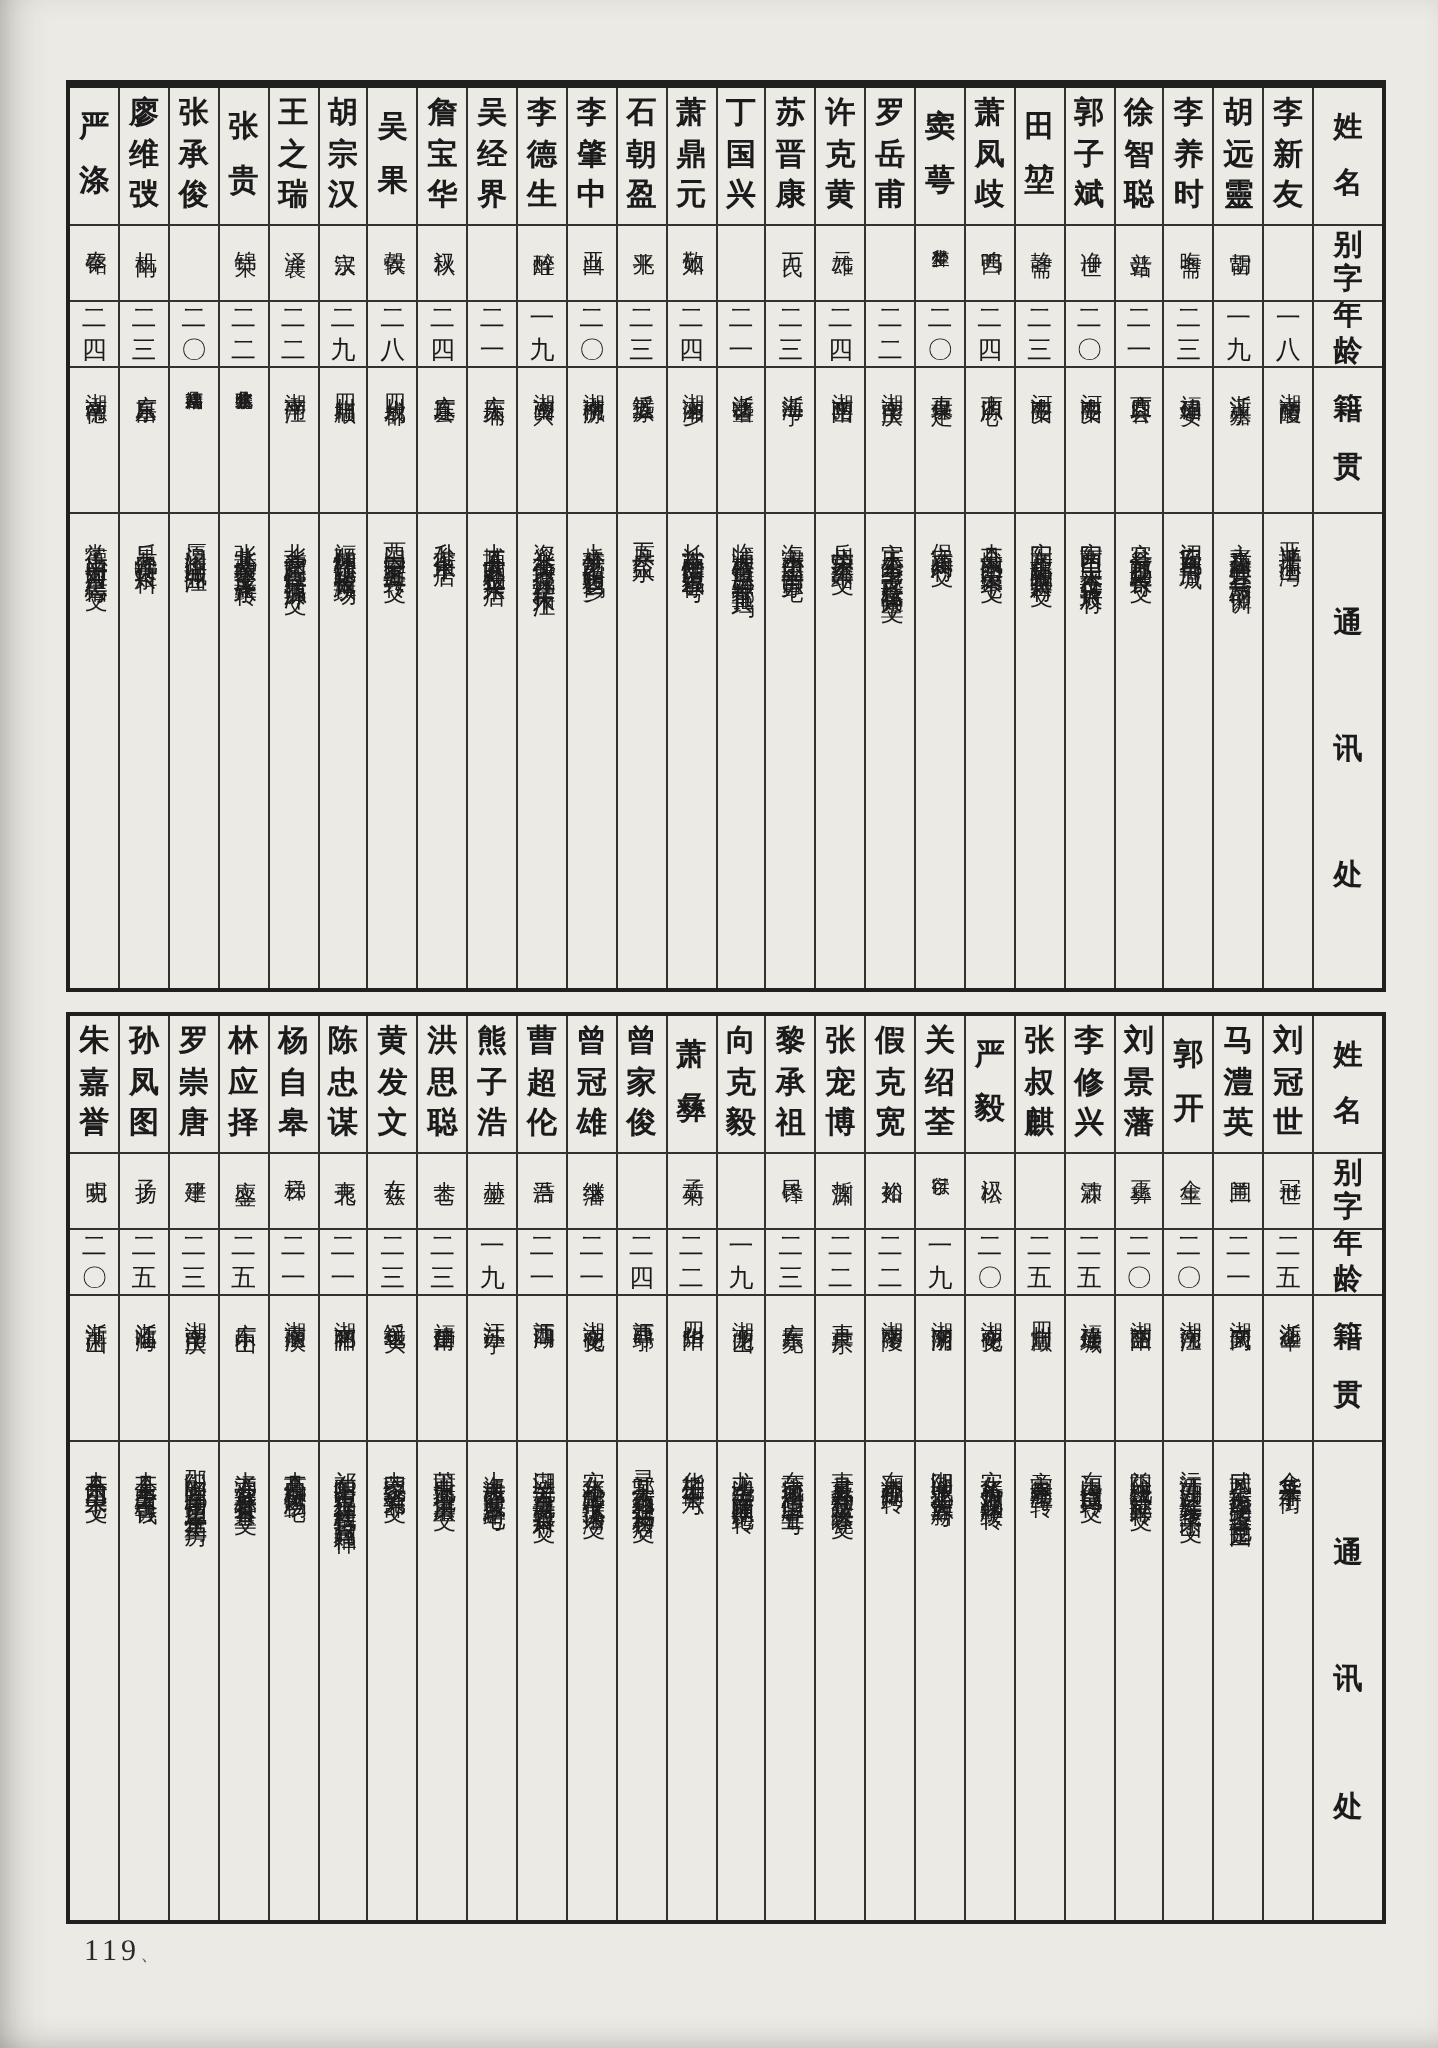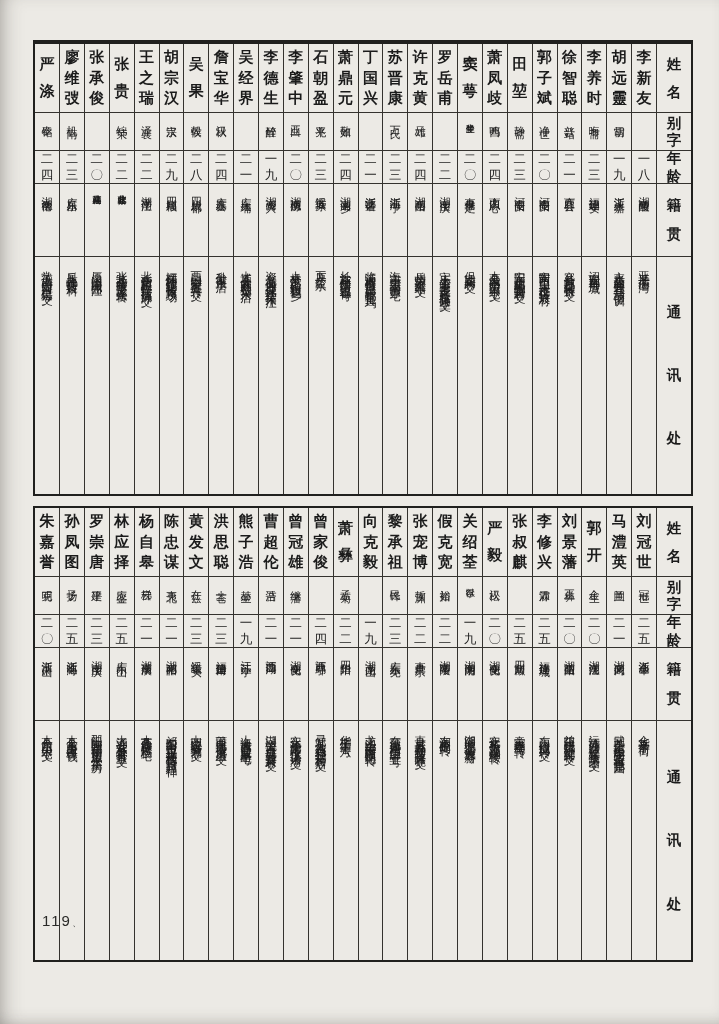--- a/index.html
+++ b/index.html
@@ -43,23 +43,23 @@
   .vcell{justify-content:center;}
   .vtxt{
     writing-mode:vertical-rl;text-orientation:upright;
     margin-top:4px;max-height:calc(100% - 8px);
     font-size:11px;line-height:12px;letter-spacing:1.5px;
   }
   .r-addr .vtxt{font-size:11.5px;letter-spacing:2px;margin-top:5px;}
   .r-origin .vtxt{font-size:11px;}
   .cell.small .vtxt{font-size:9px;letter-spacing:0;line-height:10.5px;}
   .pageno{
-    position:absolute;left:42px;top:912px;
+    position:absolute;left:42px;top:968px;
     font-size:15px;letter-spacing:2px;color:#2a2a28;
-    font-family:Liberation Sans, sans-serif;
+    font-family:Liberation Serif, serif;
   }
   .pageno .tick{font-size:10px;color:#555;}
 </style>
 </head>
 <body>
 
 <div class="page">
   <div class="dtable" id="t0">
       <div class="col head">
         <div class="cell r-name chars">

